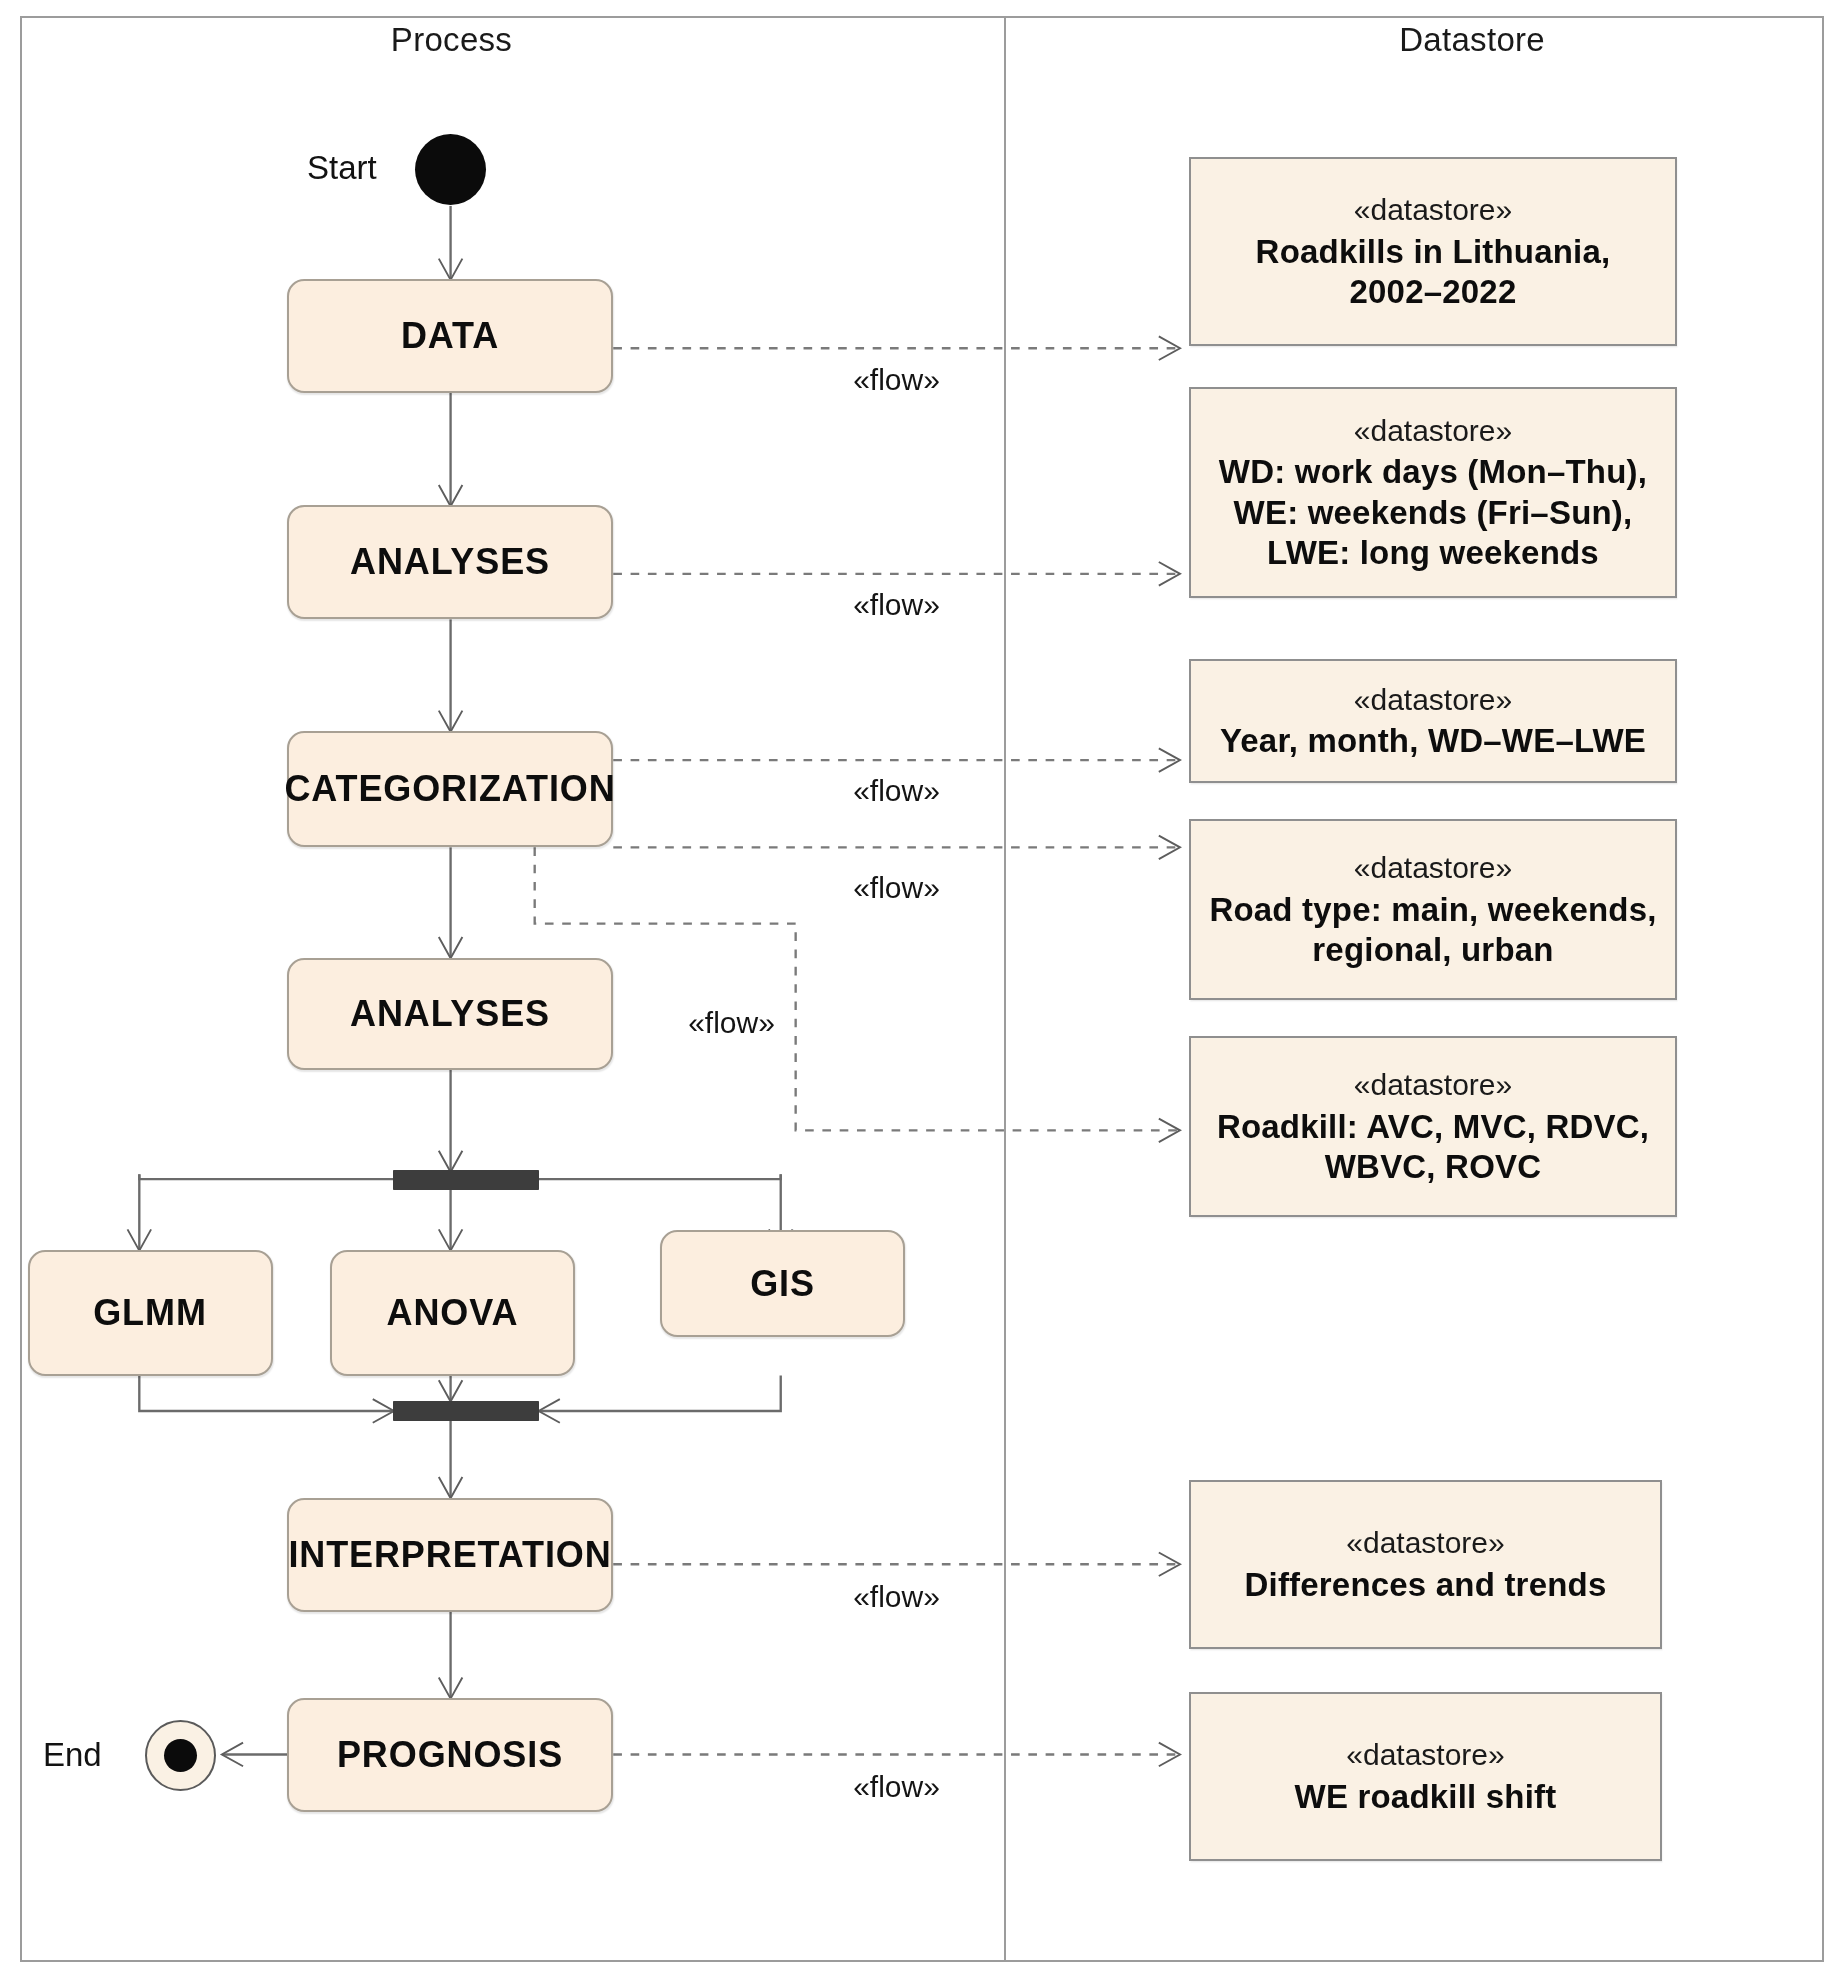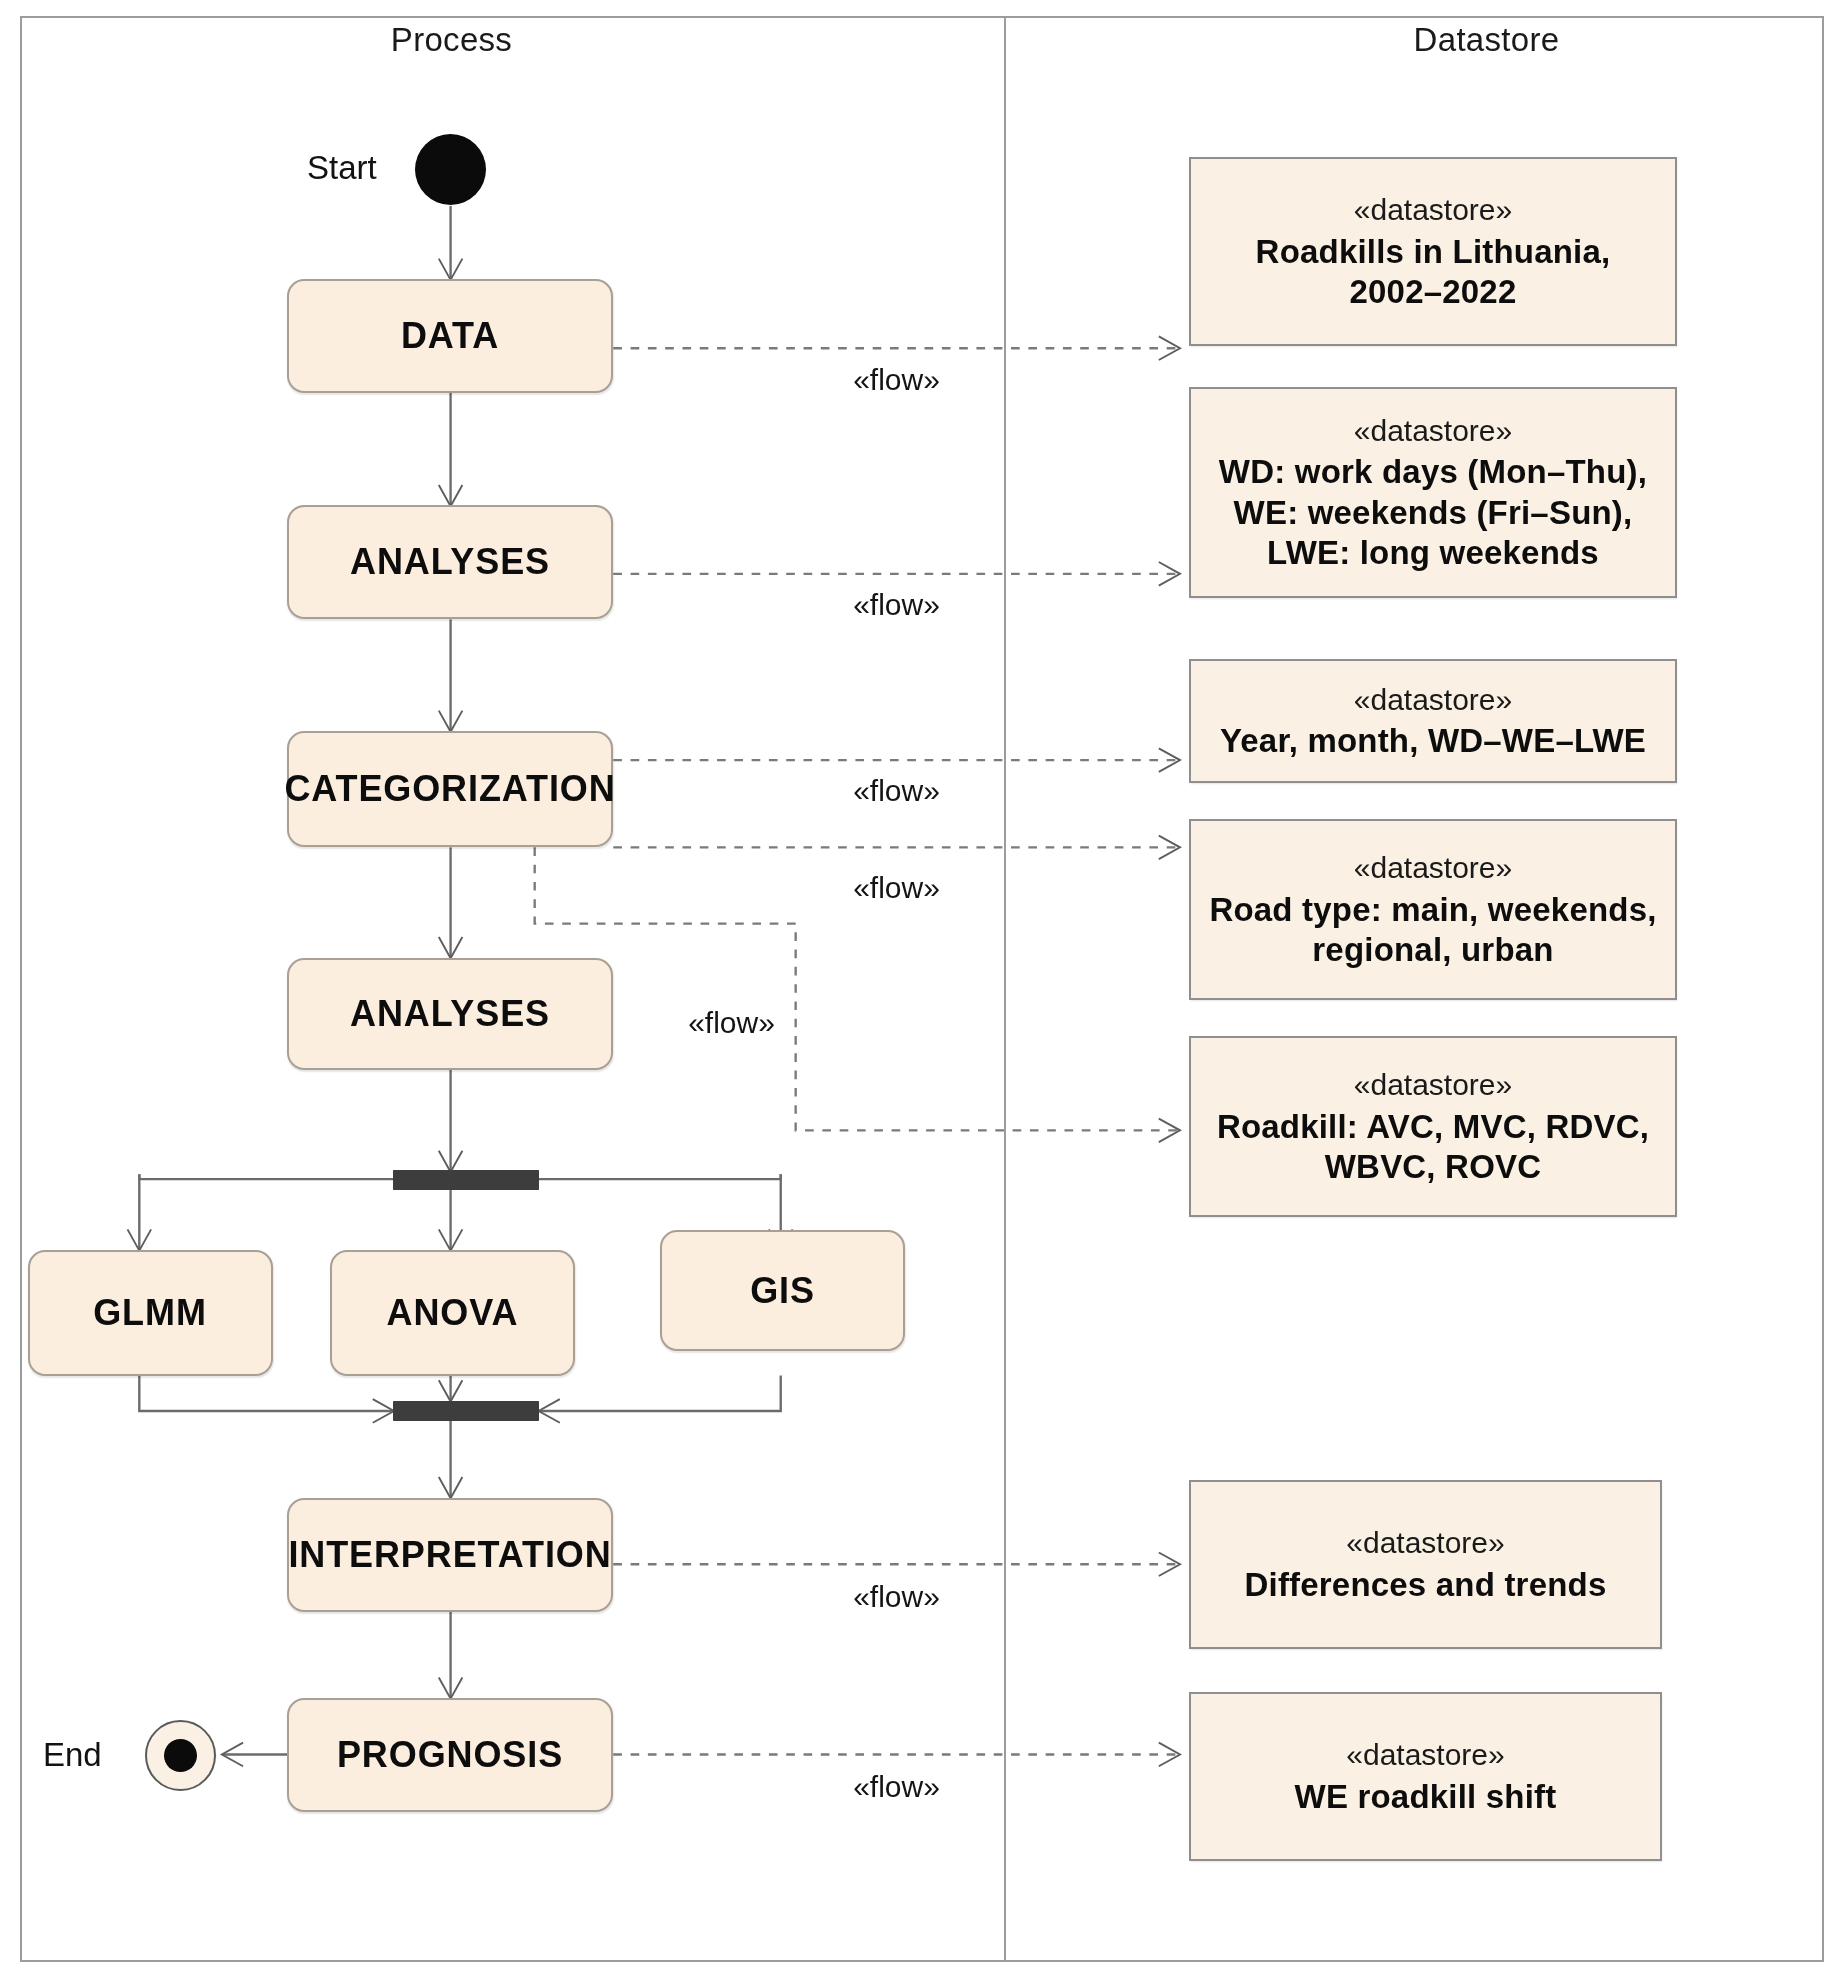--- a/index.html
+++ b/index.html
@@ -9,21 +9,21 @@
   svg#wires{position:absolute;left:0;top:0;width:1846px;height:1984px;}
 
   .frame{position:absolute;left:19.7px;top:15.7px;width:1804px;height:1946px;
          border:2.4px solid #9c9c9c;box-sizing:border-box;background:#fff;}
   .divider{position:absolute;left:1004px;top:15.7px;width:2.4px;height:1946px;
            background:#9c9c9c;}
 
   .colhead{position:absolute;font-size:33px;color:#1a1a1a;text-align:center;
            letter-spacing:0.3px;white-space:nowrap;}
   #head-process{left:314px;top:21px;width:275px;}
-  #head-datastore{left:1349px;top:21px;width:275px;}
+  #head-datastore{left:1270px;top:21px;width:275px;text-align:right;}
 
   .proc{position:absolute;background:#FCEEDF;border:2.4px solid #a8a094;
         border-radius:17.3px;box-sizing:border-box;display:flex;
         align-items:center;justify-content:center;
         box-shadow:0.8px 1.6px 1.6px rgba(0,0,0,0.10);}
   .proc span{font-size:36px;font-weight:bold;color:#0d0d0d;letter-spacing:0.9px;
              text-align:center;line-height:1.05;}
 
   .ds{position:absolute;background:#FAF1E4;border:2.4px solid #8f8f8f;
       box-sizing:border-box;display:flex;flex-direction:column;
@@ -132,21 +132,21 @@
   <div class="bar" style="left:393px;top:1170px;width:146px;height:20.4px;"></div>
 
   <div class="proc" style="left:330px;top:1250px;width:245px;height:126px;">
     <span>ANOVA</span>
   </div>
 
   <div class="proc" style="left:27.5px;top:1250px;width:245px;height:126px;">
     <span>GLMM</span>
   </div>
 
-  <div class="proc" style="left:660px;top:1230px;width:245px;height:121px;">
+  <div class="proc" style="left:660px;top:1230px;width:245px;height:107px;">
     <span>GIS</span>
   </div>
 
   <div class="bar" style="left:393px;top:1401px;width:146px;height:20.4px;"></div>
 
   <div class="proc" style="left:287px;top:1498px;width:326px;height:114px;">
     <span>INTERPRETATION</span>
   </div>
 
   <div class="proc" style="left:287px;top:1698px;width:326px;height:114px;">

